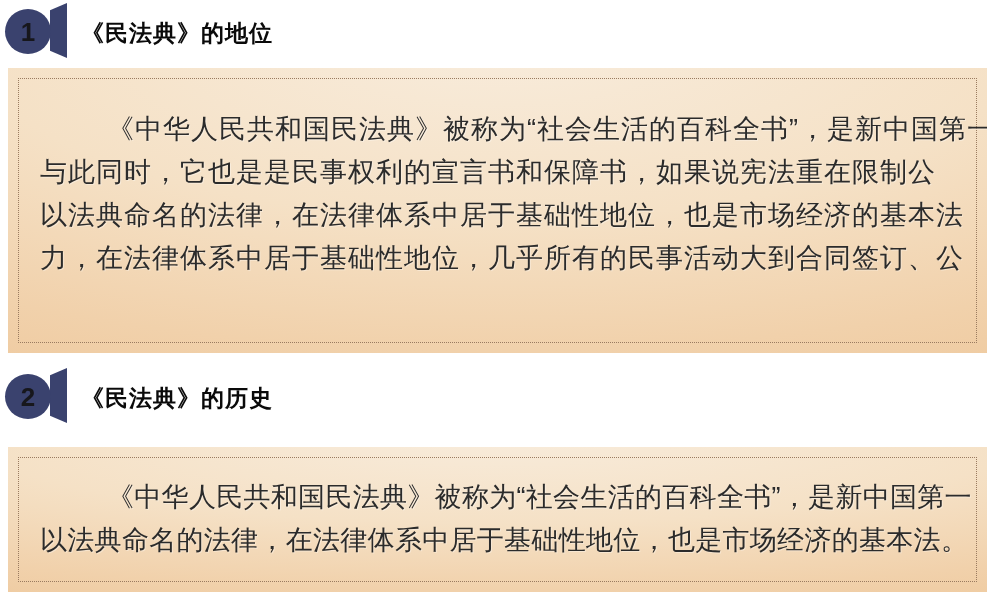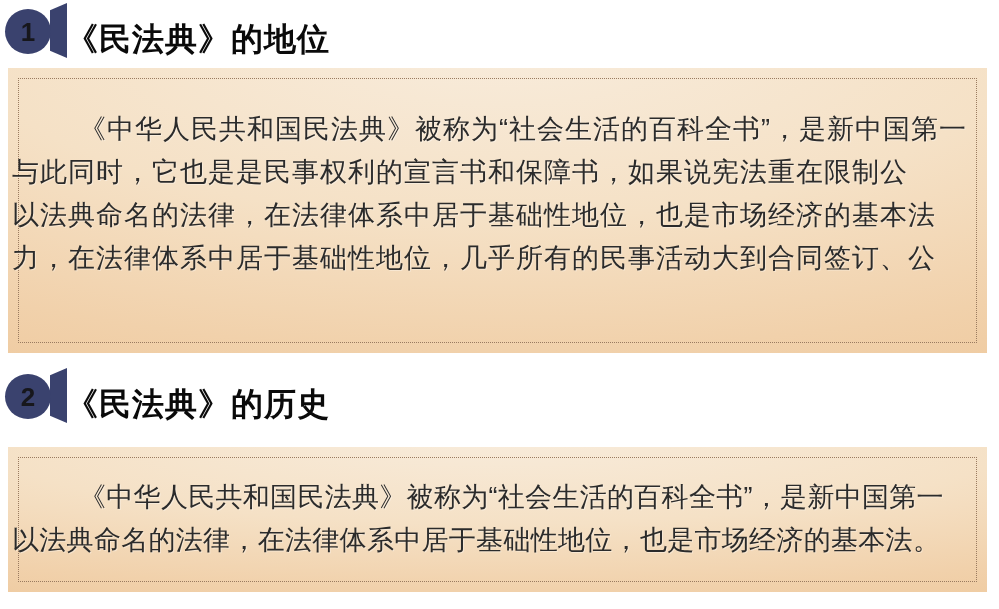--- a/index.html
+++ b/index.html
@@ -22,41 +22,41 @@
     position:absolute;left:0;top:6px;width:46px;height:45px;
     border-radius:50%;
     background:var(--badge);
     display:flex;align-items:center;justify-content:center;
   }
   .badge-circle span{
     color:var(--badge_number);
     font-size:26px;font-weight:bold;line-height:1;
   }
   .sec-title{
-    position:absolute;left:66px;top:15px;margin:0;
-    font-size:32px;font-weight:bold;letter-spacing:1px;
+    position:absolute;left:81px;top:15px;margin:0;
+    font-size:23px;font-weight:bold;letter-spacing:1px;
     color:var(--heading_text);
     white-space:nowrap;
   }
   
   .content-box{
     position:absolute;left:8px;width:979px;
     background:radial-gradient(ellipse 120% 140% at 50% -10%,
       var(--box_grad_top) 0%,
       var(--box_grad_mid) 45%,
       var(--box_grad_low) 78%,
       var(--box_grad_edge) 100%);
     overflow:hidden;
   }
   .dotted-frame{
     position:absolute;left:10px;right:10px;top:10px;bottom:10px;
     border:1px dotted var(--box_border_dots);
     pointer-events:none;
   }
-  .lines{position:absolute;left:4px;right:0;}
+  .lines{position:absolute;left:32px;right:0;}
   .line{
     font-size:27px;
     line-height:43px;
     letter-spacing:1px;
     color:var(--body_text);
     white-space:nowrap;
     text-shadow:1px 1px 0 rgba(255,255,255,0.35);
   }
   .line.indent{padding-left:67px;}
   .box-1{top:68px;height:285px;}

